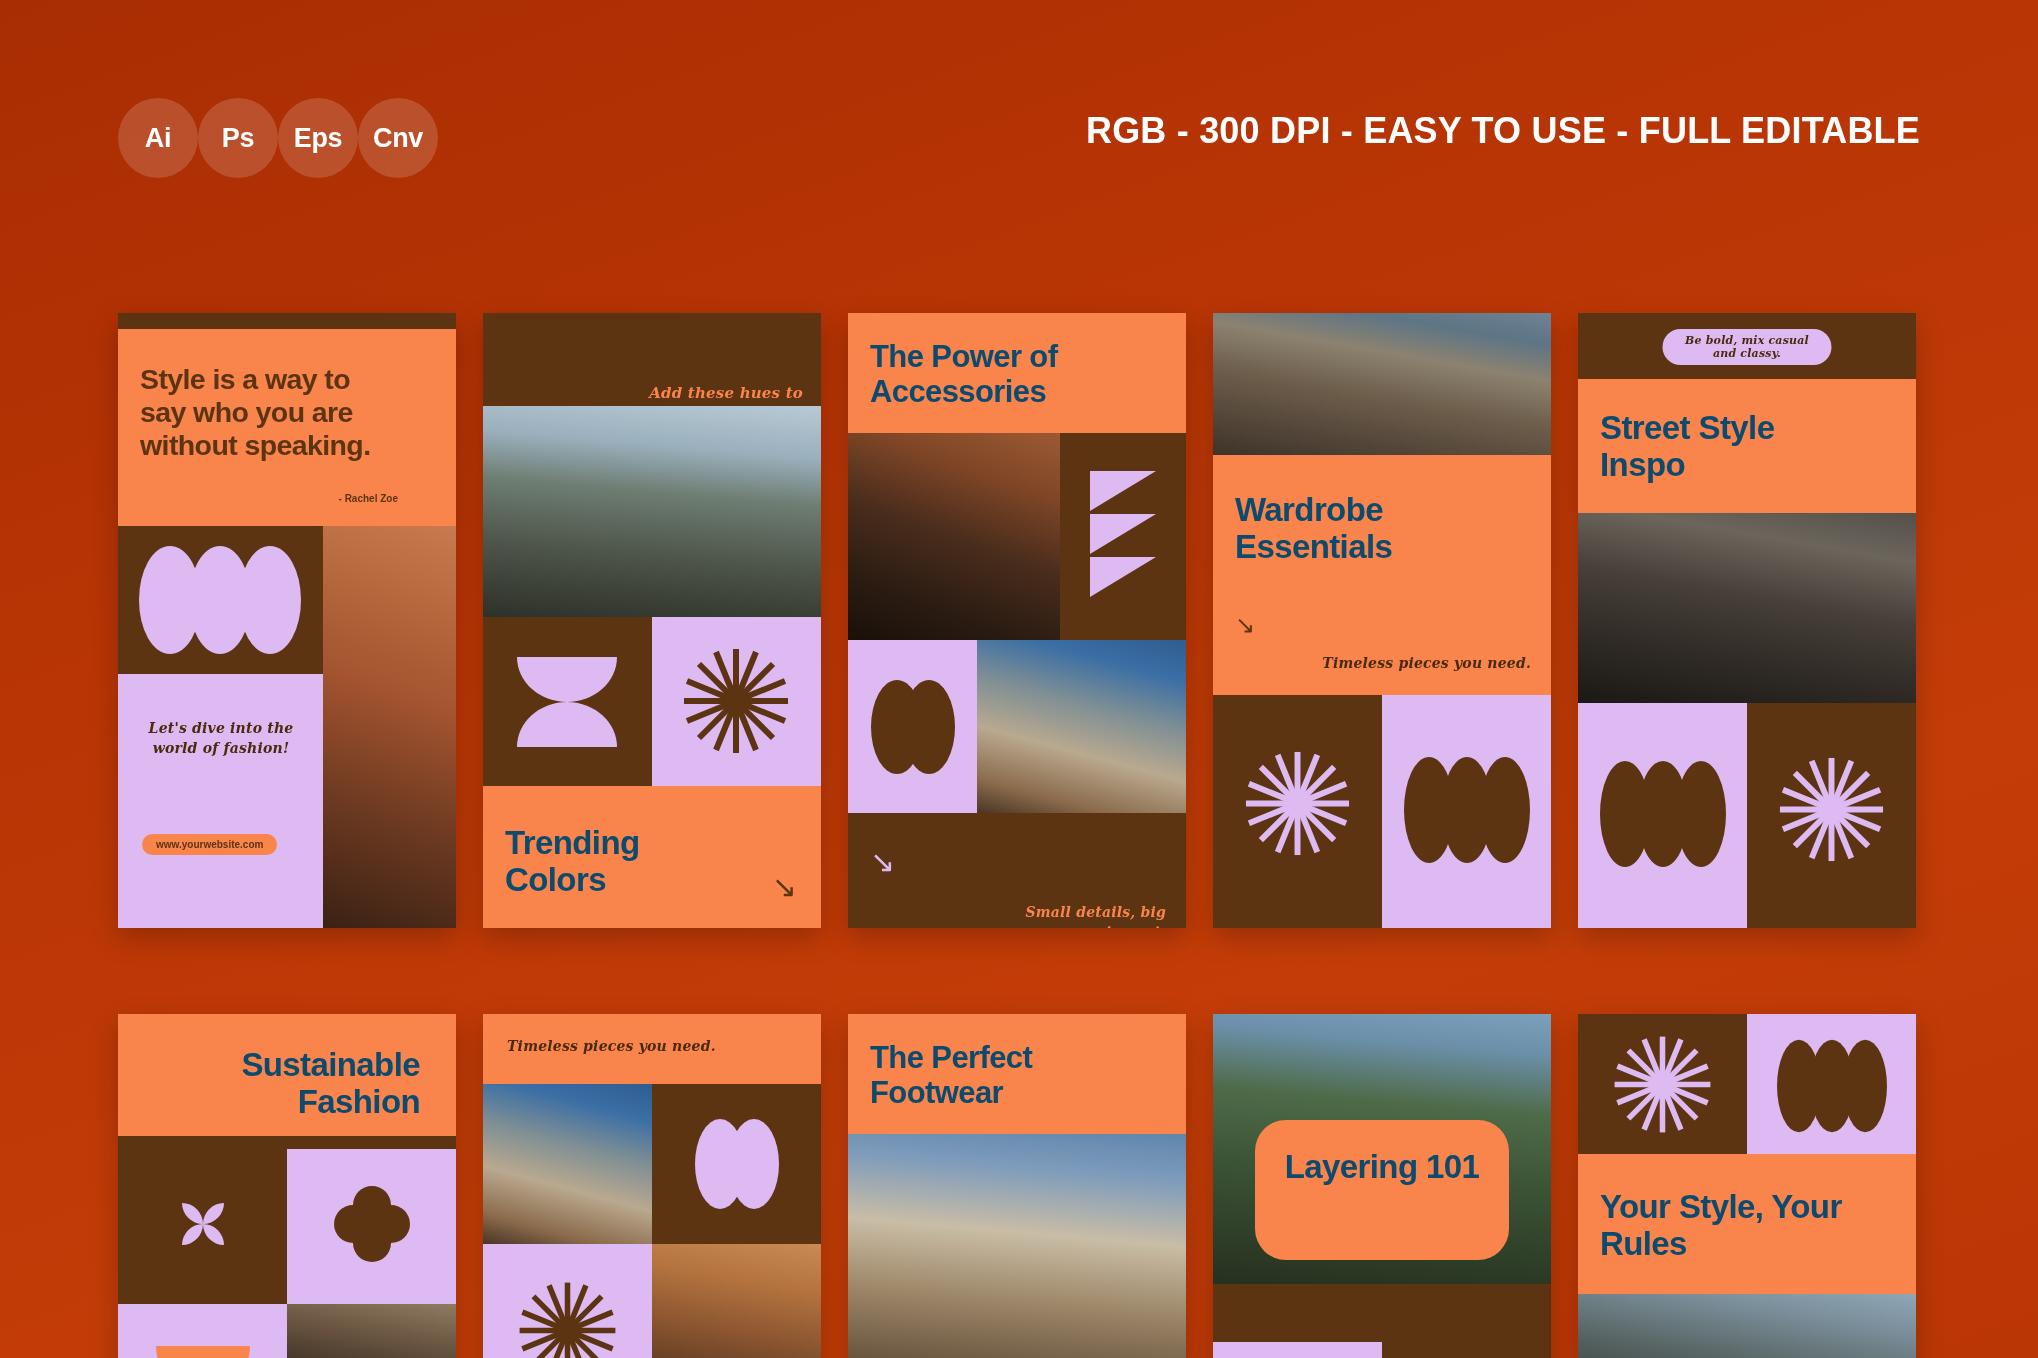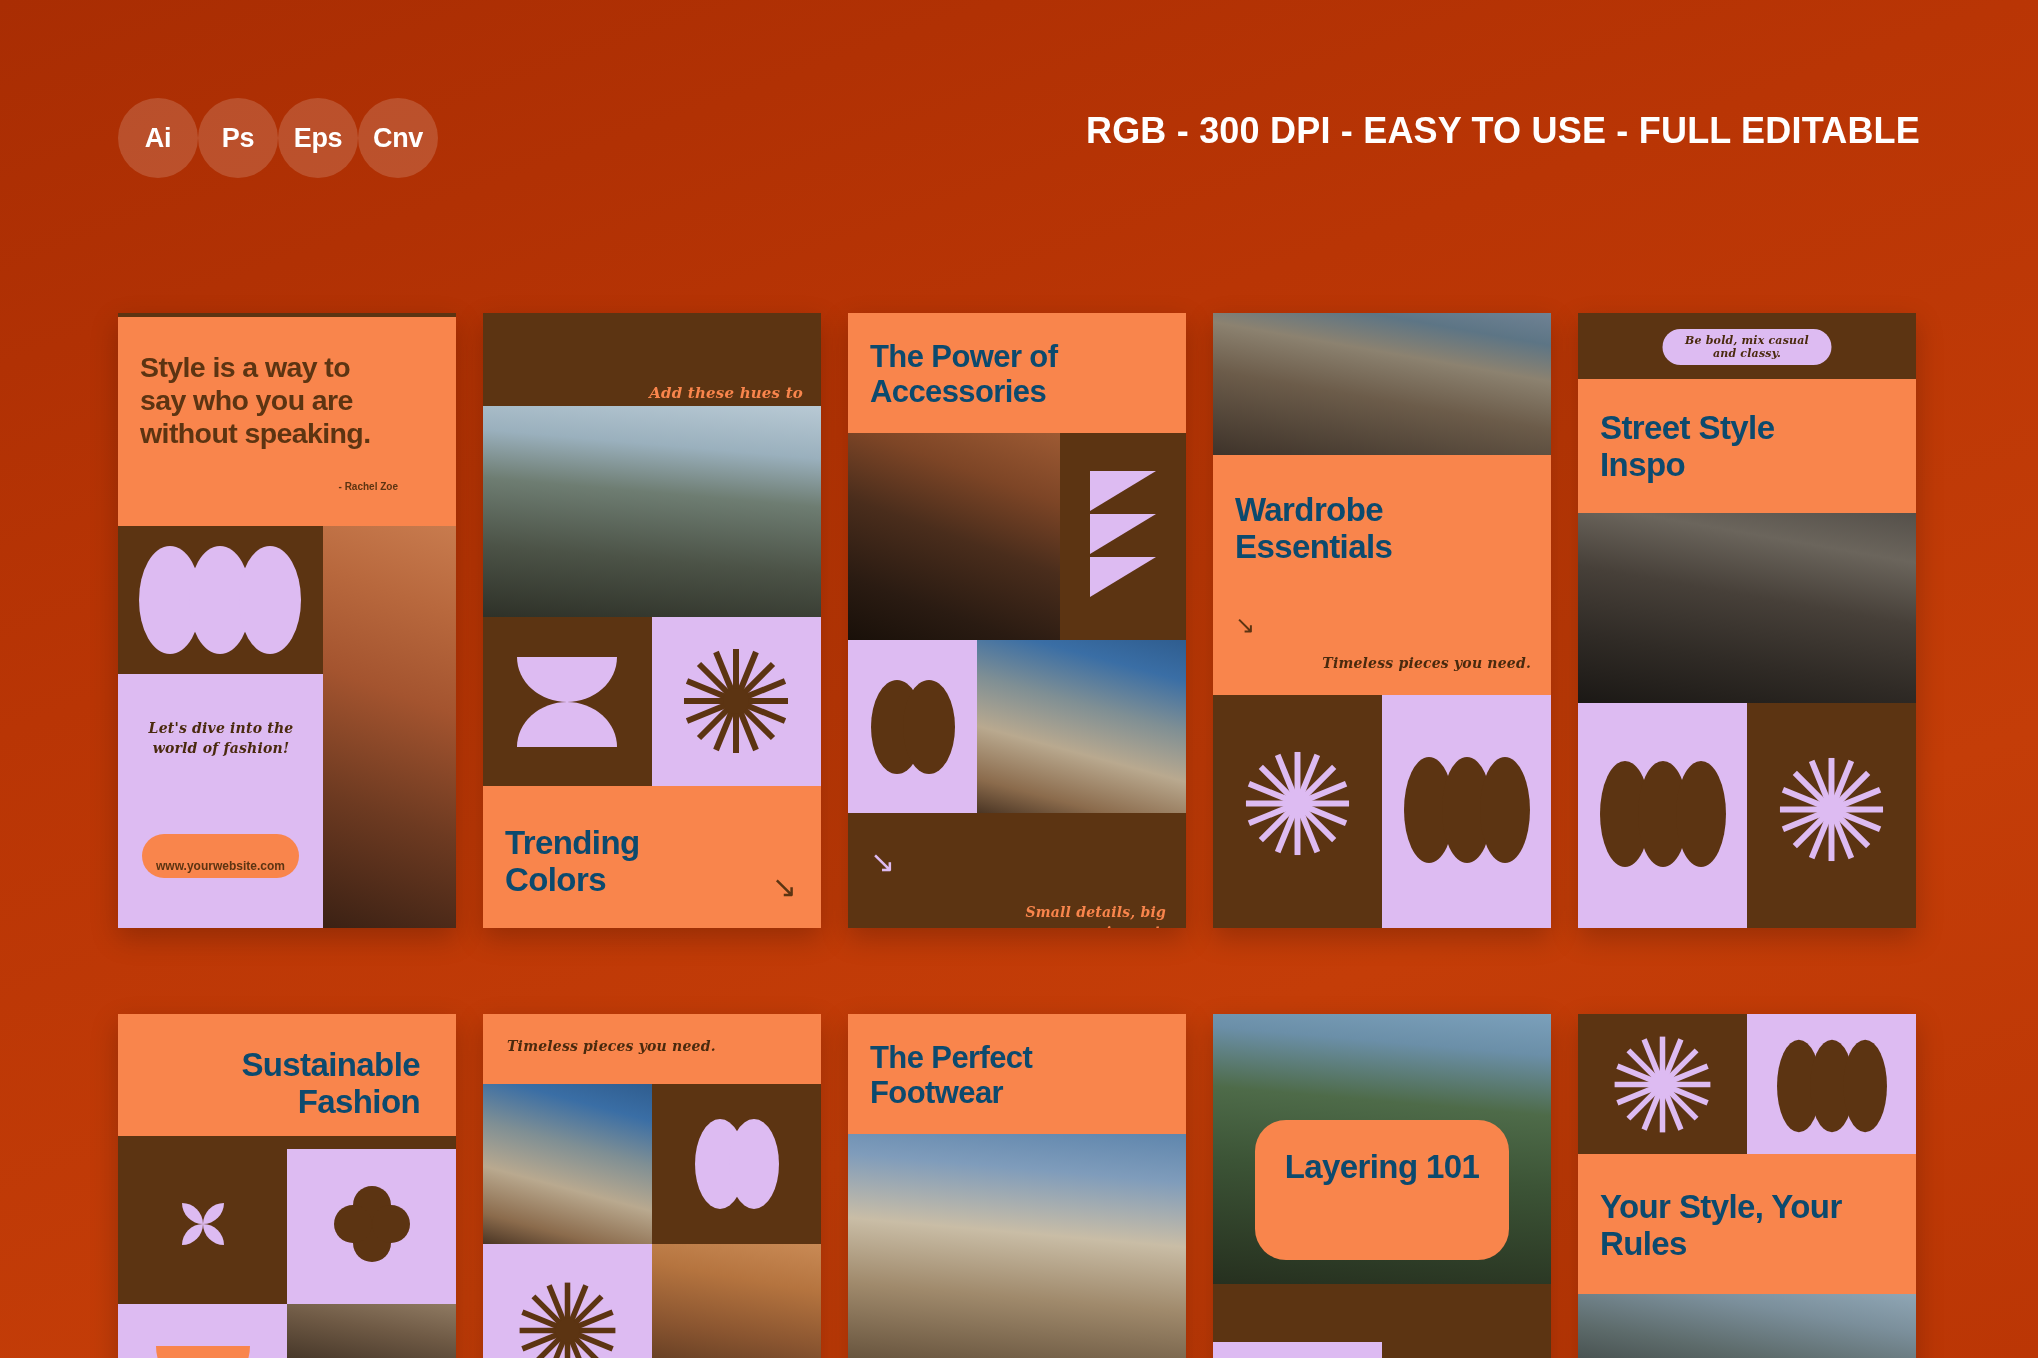--- a/index.html
+++ b/index.html
@@ -111,36 +111,36 @@
     <div class="badge">
         <span>Cnv</span>
       </div>
   </div>
   <div class="tagline">RGB - 300 DPI - EASY TO USE - FULL EDITABLE</div>
 </div>
 
 <div class="grid">
 
   <div class="card">
-    <div class="block bg-or" style="left:0;top:4px;width:338px;height:213px;">
+    <div class="block bg-or" style="left:0;top:16px;width:338px;height:213px;">
       <div class="quote" style="position:absolute;left:22px;top:34px;width:258px;">Style is a way to say who you are without speaking.</div>
       <div class="attrib" style="position:absolute;left:22px;top:160px;width:258px;">- Rachel Zoe</div>
     </div>
     <div class="block bg-br" style="left:0;top:213px;width:205px;height:148px;">
       <svg class="motif" style="left:18px;top:18px;" width="168" height="112" viewBox="0 0 168 112">
         <ellipse cx="34" cy="56" rx="31" ry="54" fill="#ddbbf2"></ellipse>
         <ellipse cx="84" cy="56" rx="31" ry="54" fill="#ddbbf2"></ellipse>
         <ellipse cx="134" cy="56" rx="31" ry="54" fill="#ddbbf2"></ellipse>
       </svg>
     </div>
     <div class="photo ph-bldg" style="left:205px;top:213px;width:133px;height:402px;"></div>
     <div class="block bg-lv" style="left:0;top:361px;width:205px;height:254px;">
       <div class="script brown" style="position:absolute;left:18px;top:44px;width:170px;font-size:14px;line-height:1.45;">Let's dive into the world of fashion!</div>
       <div class="pill bg-or" style="position:absolute;left:24px;top:160px;">
-        <span style="font-size:12px;color:#5c3412;font-weight:bold;margin-top:20px;">www.yourwebsite.com</span>
+        <span style="font-size:10px;color:#5c3412;font-weight:bold;">www.yourwebsite.com</span>
       </div>
     </div>
   </div>
 
   <div class="card">
     <div class="block bg-br" style="left:0;top:0;width:338px;height:93px;">
       <div class="script or" style="position:absolute;right:18px;top:22px;width:190px;text-align:right;font-size:15px;line-height:1.4;">Add these hues to your wardrobe.</div>
     </div>
     <div class="photo ph-street2" style="left:0;top:93px;width:338px;height:211px;"></div>
     <div class="block bg-br" style="left:0;top:304px;width:169px;height:169px;">

